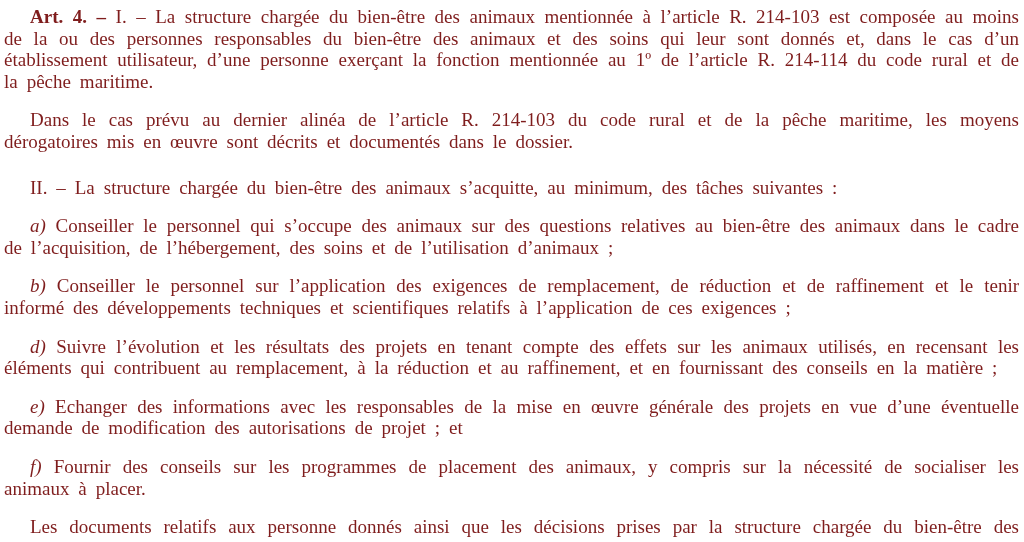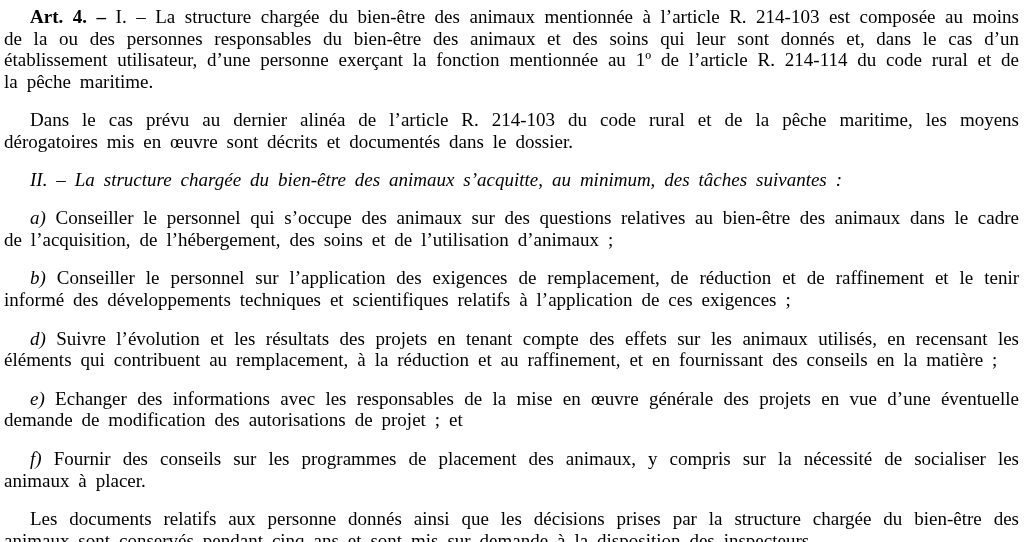--- a/index.html
+++ b/index.html
@@ -6,34 +6,34 @@
     margin: 0;
     padding: 0;
     background: #ffffff;
   }
   .page {
     width: 1024px;
     height: 542px;
     box-sizing: border-box;
     padding: 6px 5px 4px 4px;
     background: #ffffff;
-    color: #000000;
+    color: #7f1d1d;
     font-family: "Liberation Serif", "DejaVu Serif", serif;
     font-size: 19px;
     line-height: 21.6px;
     overflow: hidden;
   }
   .para {
     margin: 0;
     text-align: justify;
     text-indent: 26px;
     word-spacing: 0.22em;
   }
   .para + .para { margin-top: 17px; }
-  .para.section-head { margin-top: 16px; font-style: italic; }
+  .para.section-head { margin-top: 24px; }
   .para.lettered { }
   .lead-bold { font-weight: bold; }
   .lead-italic { font-style: italic; }
 </style>
 </head>
 <body>
 
 <div class="page">
 
   <p class="para"><span class="lead-bold">Art. 4. –</span> <span>I. – La structure chargée du bien-être des animaux mentionnée à l’article R. 214-103 est composée au moins de la ou des personnes responsables du bien-être des animaux et des soins qui leur sont donnés et, dans le cas d’un établissement utilisateur, d’une personne exerçant la fonction mentionnée au 1º de l’article R. 214-114 du code rural et de la pêche maritime.</span></p>

